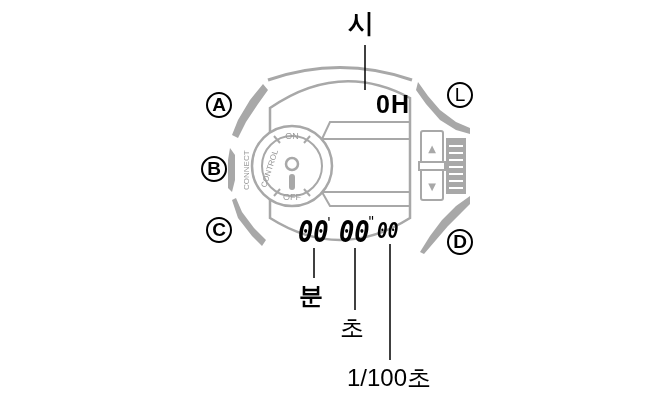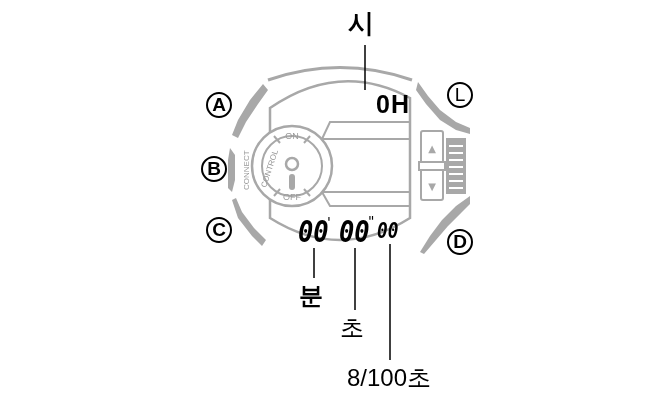--- a/index.html
+++ b/index.html
@@ -99,14 +99,14 @@
   <div class="lcd-top">0H</div>
   <div class="lcd-bot lcd-min">00</div>
   <div class="tick" style="left:327px;top:214px;">'</div>
   <div class="lcd-bot lcd-sec">00</div>
   <div class="tick" style="left:368px;top:213px;">"</div>
   <div class="lcd-bot lcd-hund">00</div>
 
   <div class="label lbl-hour">시</div>
   <div class="label lbl-min">분</div>
   <div class="label lbl-sec">초</div>
-  <div class="label lbl-hund">8/100초</div>
+  <div class="label lbl-hund">1/100초</div>
 </div>
 
 </body></html>

